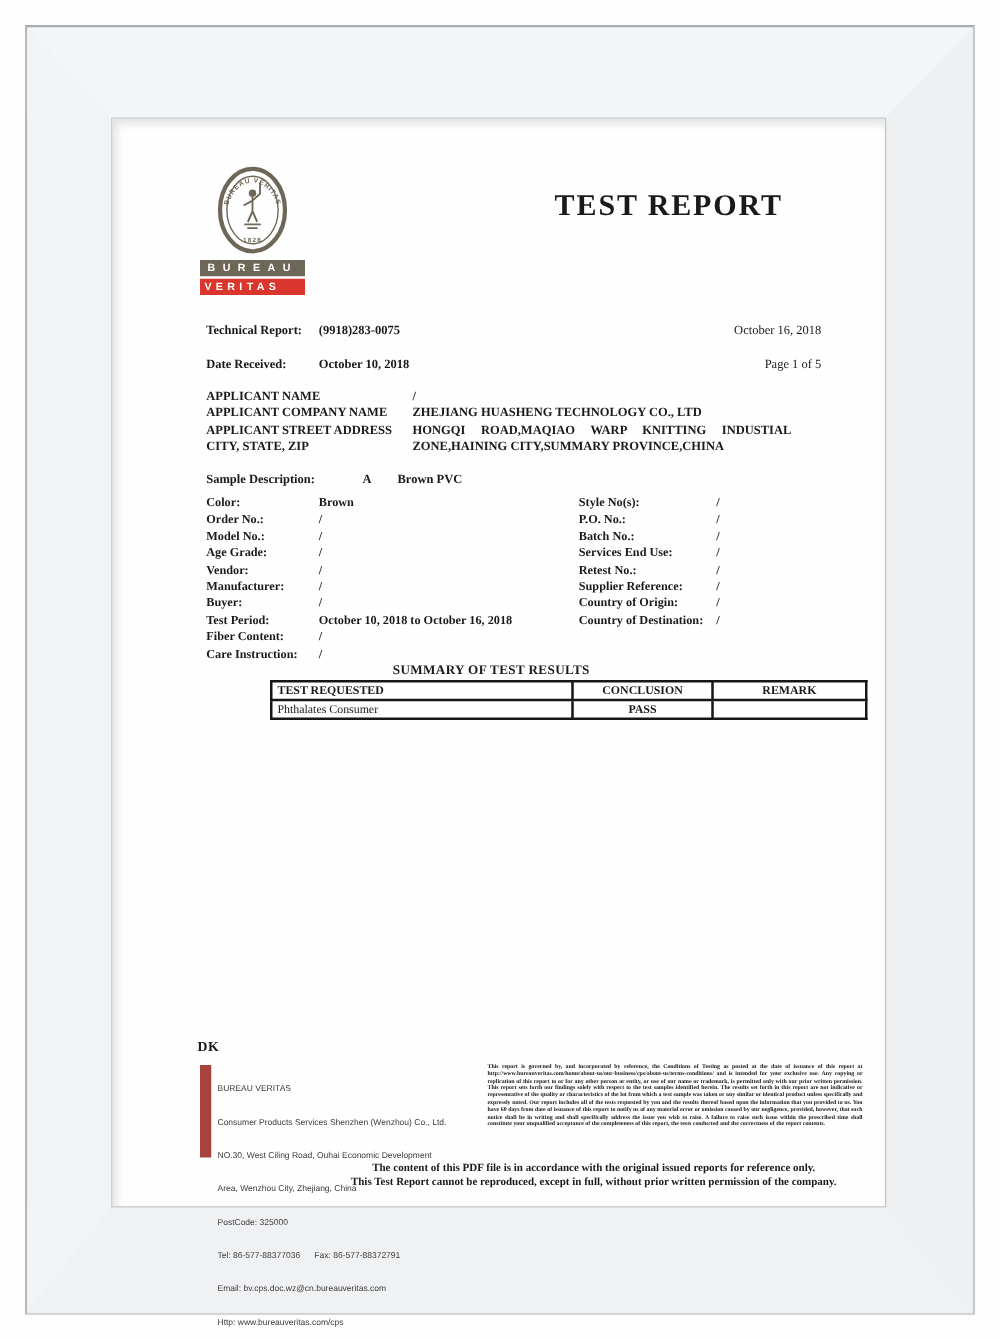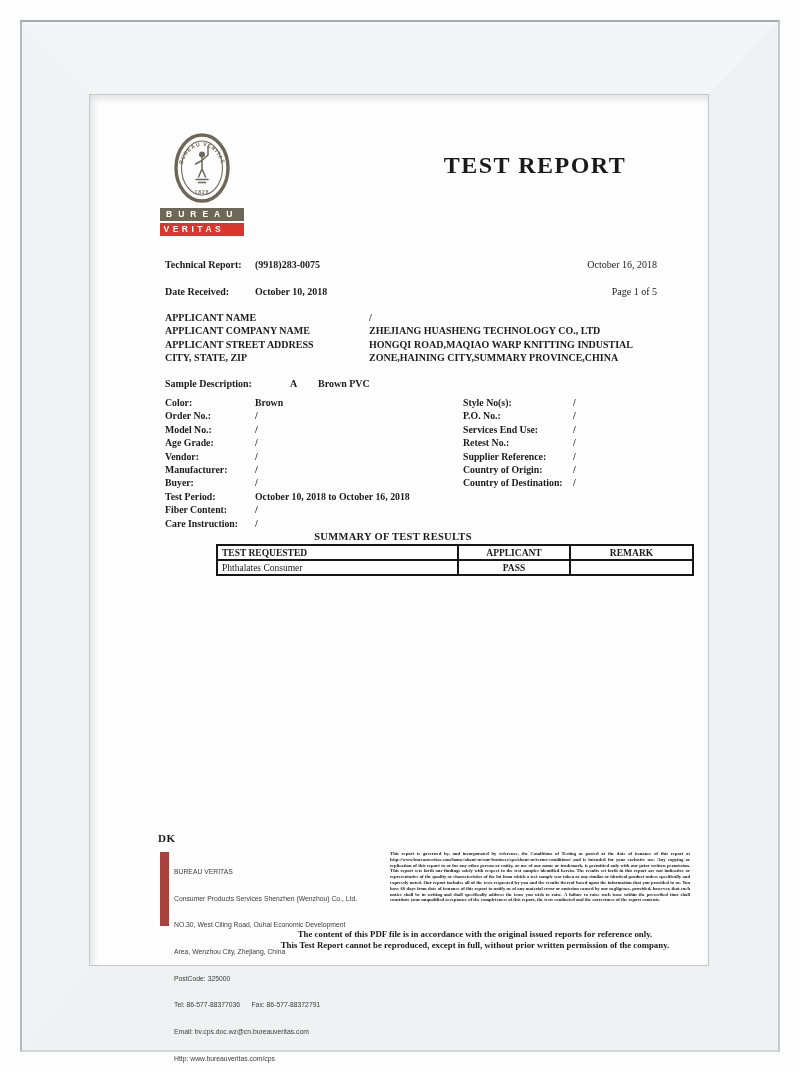--- a/index.html
+++ b/index.html
@@ -44,21 +44,21 @@
   .word-bureau{background:var(--brand_olive);letter-spacing:6px;text-indent:6px;}
   .word-veritas{background:var(--brand_red);letter-spacing:3.5px;text-indent:3.5px;margin-top:2px;}
   
   .title{left:290px;top:57px;width:310px;text-align:center;
          font-size:24px;font-weight:bold;letter-spacing:1.5px;}
   .lbl{font-size:10px;font-weight:bold;white-space:nowrap;}
   .val{font-size:10px;font-weight:bold;white-space:nowrap;}
   .rval{font-size:10px;font-weight:normal;text-align:center;white-space:nowrap;margin-left:28px;}
   
   .applicant{left:75px;top:216px;width:468px;}
-  .app-row{display:flex;height:13.4px;line-height:13.4px;gap:39px;}
+  .app-row{display:flex;height:13.4px;line-height:13.4px;}
   .app-label{width:165px;font-size:10px;font-weight:bold;flex:none;}
   .app-value{width:303px;font-size:10px;font-weight:bold;}
   .app-row.just .app-value{text-align:justify;text-align-last:justify;}
   
   .dcol{font-size:9.8px;font-weight:bold;}
   .dcol-left{left:75px;top:301px;width:350px;}
   .dcol-right{left:345px;top:301px;width:272px;}
   .drow{height:13.4px;line-height:13.4px;white-space:nowrap;}
   .dcol-left .dlabel{display:inline-block;width:90px;}
   .dcol-right .dlabel{display:inline-block;width:110px;margin-left:28px;}
@@ -151,39 +151,40 @@
     <div class="drow"><span class="dlabel">Manufacturer:</span><span class="dval">/</span></div>
     <div class="drow"><span class="dlabel">Buyer:</span><span class="dval">/</span></div>
     <div class="drow"><span class="dlabel">Test Period:</span><span class="dval">October 10, 2018 to October 16, 2018</span></div>
     <div class="drow"><span class="dlabel">Fiber Content:</span><span class="dval">/</span></div>
     <div class="drow"><span class="dlabel">Care Instruction:</span><span class="dval">/</span></div>
   </div>
 
   <div class="abs dcol dcol-right">
     <div class="drow"><span class="dlabel">Style No(s):</span><span class="dval">/</span></div>
     <div class="drow"><span class="dlabel">P.O. No.:</span><span class="dval">/</span></div>
+    <div class="drow"><span class="dlabel">Batch No.:</span><span class="dval">/</span></div>
     <div class="drow"><span class="dlabel">Services End Use:</span><span class="dval">/</span></div>
     <div class="drow"><span class="dlabel">Retest No.:</span><span class="dval">/</span></div>
     <div class="drow"><span class="dlabel">Supplier Reference:</span><span class="dval">/</span></div>
     <div class="drow"><span class="dlabel">Country of Origin:</span><span class="dval">/</span></div>
     <div class="drow"><span class="dlabel">Country of Destination:</span><span class="dval">/</span></div>
   </div>
 
   <div class="abs sum-heading">SUMMARY OF TEST RESULTS</div>
   <div class="abs sum-table-wrap">
     <table>
       <colgroup>
           <col style="width:241px">
           <col style="width:112px">
           <col style="width:123px">
         </colgroup>
       <thead>
         <tr>
           <th class="c-left">TEST REQUESTED</th>
-          <th class="c-center">APPLICANT</th>
+          <th class="c-center">CONCLUSION</th>
           <th class="c-center">REMARK</th>
         </tr>
       </thead>
       <tbody>
         <tr>
           <td class="c-left">Phthalates Consumer</td>
           <td class="c-center pass">PASS</td>
           <td class="c-center"></td>
         </tr>
       </tbody>

